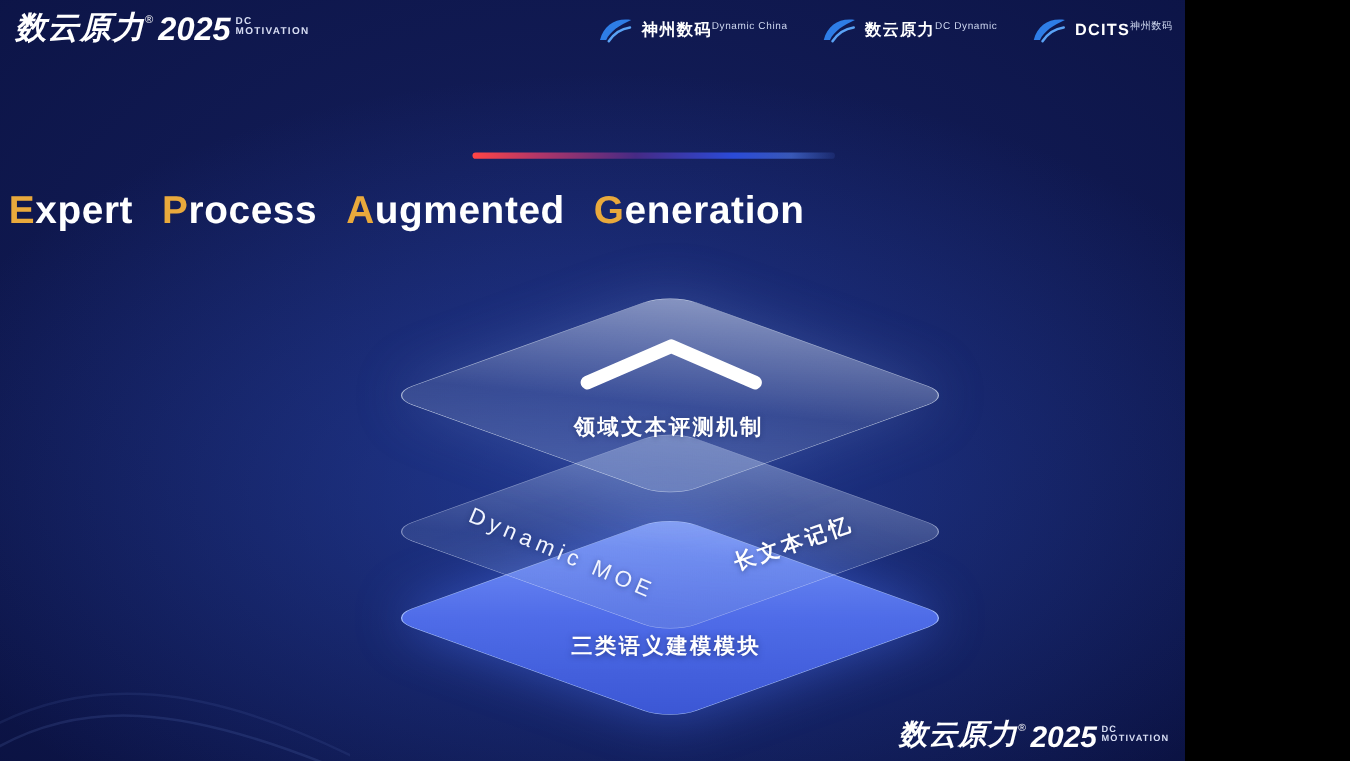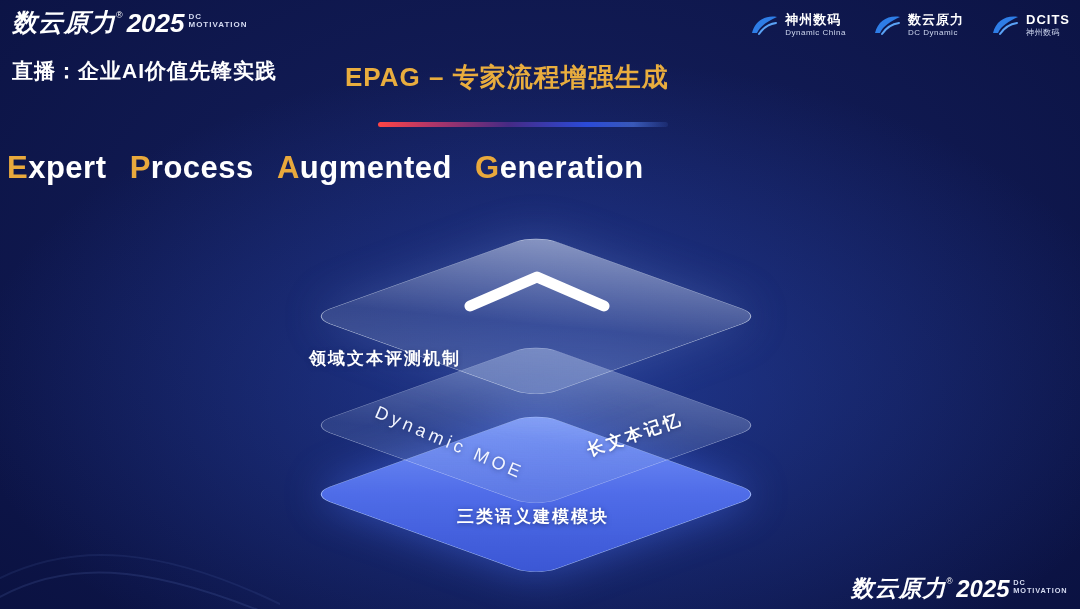--- a/index.html
+++ b/index.html
@@ -1,38 +1,38 @@
 <!DOCTYPE html>
 <html><head>
 <meta charset="utf-8">
 <style>
   html,body{margin:0;padding:0;background:#000;}
   .slide{
-    position:relative;width:1080px;height:609px;overflow:hidden;
+    position:relative;width:948px;height:609px;overflow:hidden;
     font-family:"Liberation Sans","DejaVu Sans",sans-serif;color:#fff;
     background:
       radial-gradient(ellipse 820px 460px at 52% 64%, rgba(47,84,200,0.50), rgba(10,18,60,0) 72%),
       radial-gradient(ellipse 1500px 950px at 50% 42%, #15205f 0%, #0a1140 55%, #050a28 100%);
   }
   
   .brand{display:flex;align-items:flex-start;line-height:1;}
   .brand .bname{font-style:italic;font-weight:bold;font-size:25px;letter-spacing:1px;}
   .brand .breg{font-size:9px;margin-top:1px;}
   .brand .byear{font-style:italic;font-weight:bold;font-size:26px;margin-left:4px;}
   .brand .btag{display:flex;flex-direction:column;margin-left:4px;margin-top:3px;
     font-size:8px;font-weight:bold;letter-spacing:1px;color:#d6dcf2;}
   .brand-top{position:absolute;left:12px;top:10px;}
   .brand-bottom{position:absolute;right:12px;bottom:8px;transform:scale(0.92);transform-origin:right bottom;}
   
   .live-label{position:absolute;left:12px;top:57px;font-size:21px;font-weight:bold;letter-spacing:1px;}
   .slide-title{position:absolute;left:345px;top:60px;font-size:26px;font-weight:bold;
     letter-spacing:1px;color:#e9ad3e;}
   .partners{position:absolute;right:10px;top:12px;display:flex;gap:26px;align-items:flex-start;}
   .partner{display:flex;align-items:center;gap:6px;}
-  .partner .pcol{display:flex;flex-direction:column;line-height:1.2;}
+  .partner .pcol{display:flex;flex-direction:row;line-height:1.2;}
   .partner .pname{font-size:13px;font-weight:bold;letter-spacing:1px;}
   .partner .psub{font-size:8px;color:#cfd8f0;letter-spacing:0.5px;}
   .swoosh{width:30px;height:24px;flex:0 0 auto;}
   
   .divider{position:absolute;left:378px;top:122px;width:290px;height:5px;border-radius:3px;
     background:linear-gradient(90deg,#ff4545 0%,#b23668 18%,#462a85 45%,#2b4bd8 72%,
       rgba(86,134,255,0.55) 88%,rgba(86,134,255,0.10) 100%);}
   
   .en-title{position:absolute;left:0;top:150px;width:100%;text-align:left;
     font-size:31px;font-weight:600;letter-spacing:0.5px;}
@@ -46,21 +46,21 @@
   .lw-mid{top:199px;z-index:2;}
   .lw-bot{top:268px;z-index:1;}
   .d-top{background:linear-gradient(150deg,rgba(228,238,255,0.55),rgba(165,185,230,0.20) 55%,rgba(175,195,235,0.30));
     border:1.5px solid rgba(240,248,255,0.60);box-shadow:0 0 60px rgba(110,140,210,0.28);}
   .d-mid{background:linear-gradient(150deg,rgba(212,226,252,0.42),rgba(150,175,225,0.16) 60%,rgba(145,170,222,0.24));
     border:1px solid rgba(232,240,255,0.45);}
   .d-bot{background:linear-gradient(135deg,rgba(128,157,255,0.95) 0%,rgba(84,114,242,0.92) 50%,rgba(61,89,218,0.94) 100%);
     border:1px solid rgba(172,196,255,0.9);box-shadow:0 0 55px rgba(80,120,255,0.45);}
   
   .chevron{position:absolute;left:462px;top:268px;z-index:5;}
-  .lbl-top{position:absolute;left:309px;top:347px;width:452px;text-align:left;z-index:5;
+  .lbl-top{position:absolute;left:309px;top:330px;width:452px;text-align:center;z-index:5;
     font-size:17px;font-weight:bold;letter-spacing:2px;text-shadow:0 1px 4px rgba(20,35,90,0.5);}
   .lbl-moe{position:absolute;left:380px;top:402px;transform:rotate(23deg);transform-origin:0 0;
     z-index:5;font-size:18px;letter-spacing:4px;color:#f2f5ff;font-weight:500;
     text-shadow:0 1px 4px rgba(20,35,90,0.5);}
   .lbl-long{position:absolute;left:584px;top:440px;transform:rotate(-19deg);transform-origin:0 0;
     z-index:5;font-size:17px;font-weight:bold;letter-spacing:3px;
     text-shadow:0 1px 4px rgba(20,35,90,0.5);}
   .lbl-bot{position:absolute;left:307px;top:505px;width:452px;text-align:center;z-index:5;
     font-size:17px;font-weight:bold;letter-spacing:2px;text-shadow:0 1px 5px rgba(15,28,80,0.6);}
   .waves{position:absolute;left:0;bottom:0;z-index:0;}
@@ -78,23 +78,21 @@
   <div class="brand brand-top">
     <span class="bname">数云原力</span>
     <span class="breg">®</span>
     <span class="byear">2025</span>
     <span class="btag">
       <span>DC</span>
       <span>MOTIVATION</span>
     </span>
   </div>
 
-  <div class="live-label">直播：企业AI价值先锋实践</div>
 
-  <div class="slide-title">EPAG – 专家流程增强生成</div>
 
   <div class="partners">
     <div class="partner">
       <svg class="swoosh" viewBox="0 0 30 24">
         <path d="M3 20 C6 8, 16 2, 28 4 C19 8, 11 13, 8 20 Z" fill="#2e7de6"></path>
         <path d="M10 21 C14 15, 20 11, 27 10" fill="none" stroke="#5aa2f5" stroke-width="2" stroke-linecap="round"></path>
       </svg>
       <span class="pcol">
         <span class="pname">神州数码</span>
         <span class="psub">Dynamic China</span>

